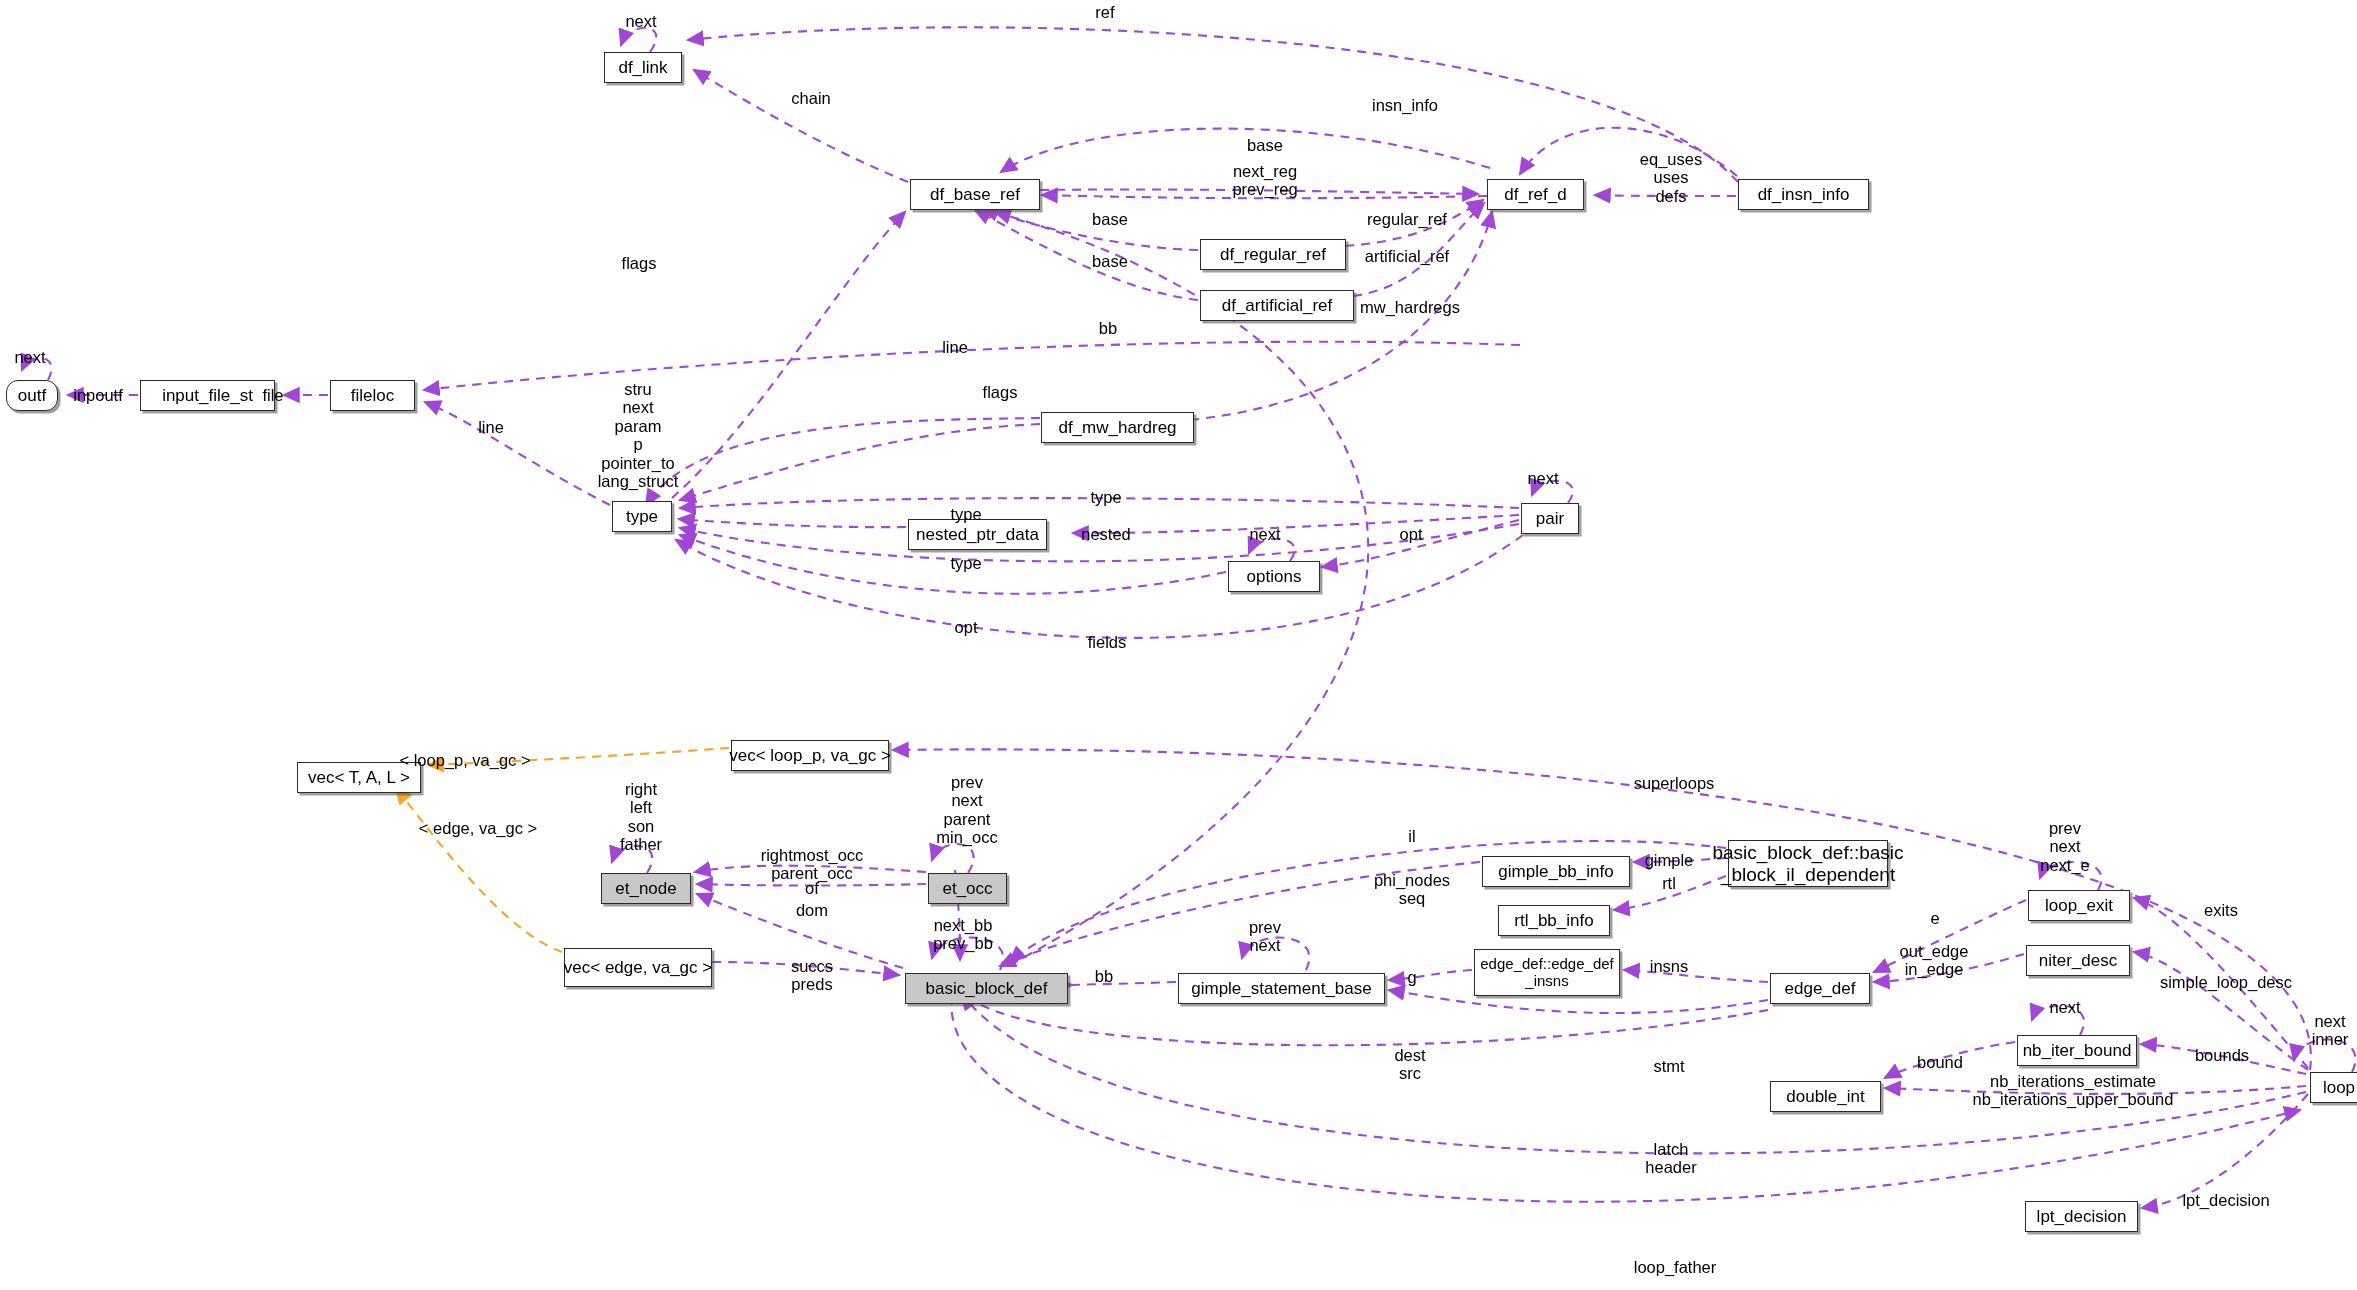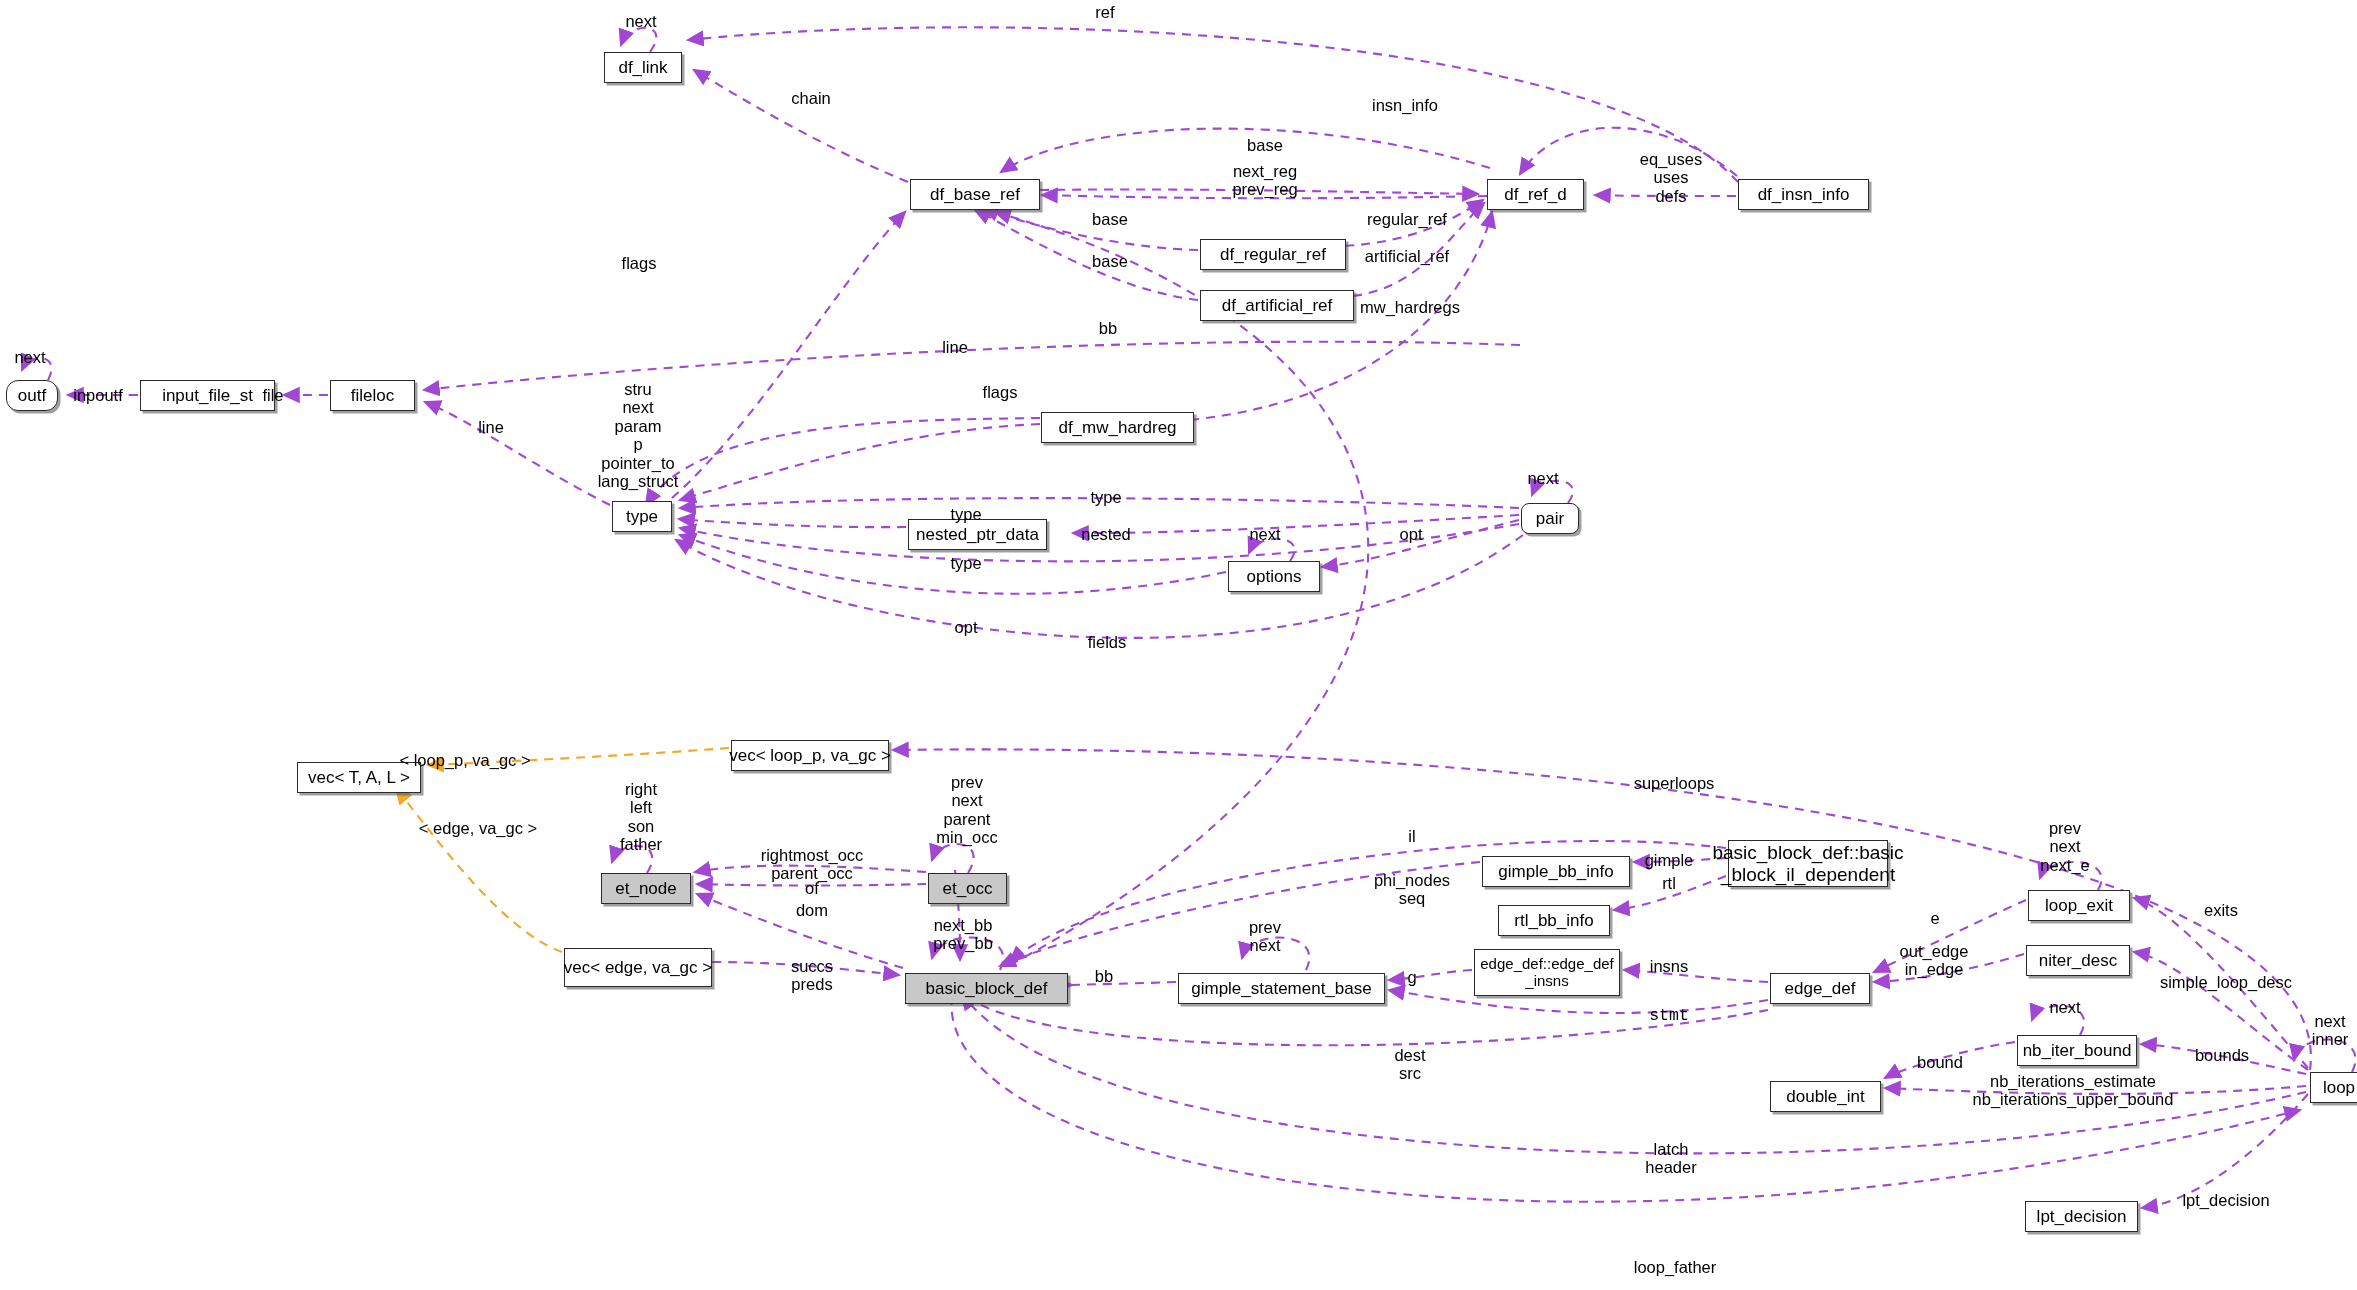--- a/index.html
+++ b/index.html
@@ -189,21 +189,21 @@
   <div class="node" style="left:1200px;top:239px;width:146px;height:31px;">df_regular_ref</div>
   <div class="node" style="left:1200px;top:290px;width:154px;height:31px;">df_artificial_ref</div>
   <div class="node" style="left:1487px;top:179px;width:97px;height:31px;">df_ref_d</div>
   <div class="node" style="left:1738px;top:179px;width:131px;height:31px;">df_insn_info</div>
   <div class="node" style="left:6px;top:380px;width:52px;height:31px;border-radius:12px;">outf</div>
   <div class="node" style="left:140px;top:380px;width:135px;height:31px;">input_file_st</div>
   <div class="node" style="left:330px;top:380px;width:85px;height:31px;">fileloc</div>
   <div class="node" style="left:1041px;top:412px;width:153px;height:31px;">df_mw_hardreg</div>
   <div class="node" style="left:612px;top:501px;width:60px;height:31px;">type</div>
   <div class="node" style="left:908px;top:519px;width:139px;height:31px;">nested_ptr_data</div>
-  <div class="node" style="left:1521px;top:503px;width:58px;height:31px;border-radius:8px;">pair</div>
+  <div class="node" style="left:1521px;top:503px;width:58px;height:31px;">pair</div>
   <div class="node" style="left:1228px;top:561px;width:92px;height:31px;">options</div>
   <div class="node" style="left:297px;top:762px;width:124px;height:31px;">vec&lt; T, A, L &gt;</div>
   <div class="node" style="left:731px;top:740px;width:158px;height:31px;">vec&lt; loop_p, va_gc &gt;</div>
   <div class="node" style="left:564px;top:948px;width:148px;height:39px;">vec&lt; edge, va_gc &gt;</div>
   <div class="node grey" style="left:601px;top:873px;width:90px;height:31px;">et_node</div>
   <div class="node grey" style="left:928px;top:873px;width:79px;height:31px;">et_occ</div>
   <div class="node grey" style="left:905px;top:973px;width:163px;height:31px;">basic_block_def</div>
   <div class="node" style="left:1178px;top:973px;width:207px;height:31px;">gimple_statement_base</div>
   <div class="node" style="left:1482px;top:856px;width:148px;height:31px;">gimple_bb_info</div>
   <div class="node" style="left:1498px;top:905px;width:112px;height:31px;">rtl_bb_info</div>
@@ -287,21 +287,21 @@
   <div class="elabel" style="left:1412px;top:977px;">g</div>
   <div class="elabel" style="left:1669px;top:966px;">insns</div>
   <div class="elabel" style="left:1935px;top:918px;">e</div>
   <div class="elabel" style="left:1934px;top:960px;">out_edge
 in_edge</div>
   <div class="elabel" style="left:2221px;top:910px;">exits</div>
   <div class="elabel" style="left:2065px;top:847px;">prev
 next
 next_e</div>
   <div class="elabel" style="left:2226px;top:982px;">simple_loop_desc</div>
-  <div class="elabel" style="left:1669px;top:1016px;font-family:Liberation Mono, monospace;">stmt</div>
+  <div class="elabel" style="left:1669px;top:1066px;">stmt</div>
   <div class="elabel" style="left:2065px;top:1007px;">next</div>
   <div class="elabel" style="left:2222px;top:1055px;">bounds</div>
   <div class="elabel" style="left:2330px;top:1030px;">next
 inner</div>
   <div class="elabel" style="left:1410px;top:1064px;">dest
 src</div>
   <div class="elabel" style="left:1940px;top:1062px;">bound</div>
   <div class="elabel" style="left:2073px;top:1090px;">nb_iterations_estimate
 nb_iterations_upper_bound</div>
   <div class="elabel" style="left:1671px;top:1158px;">latch

